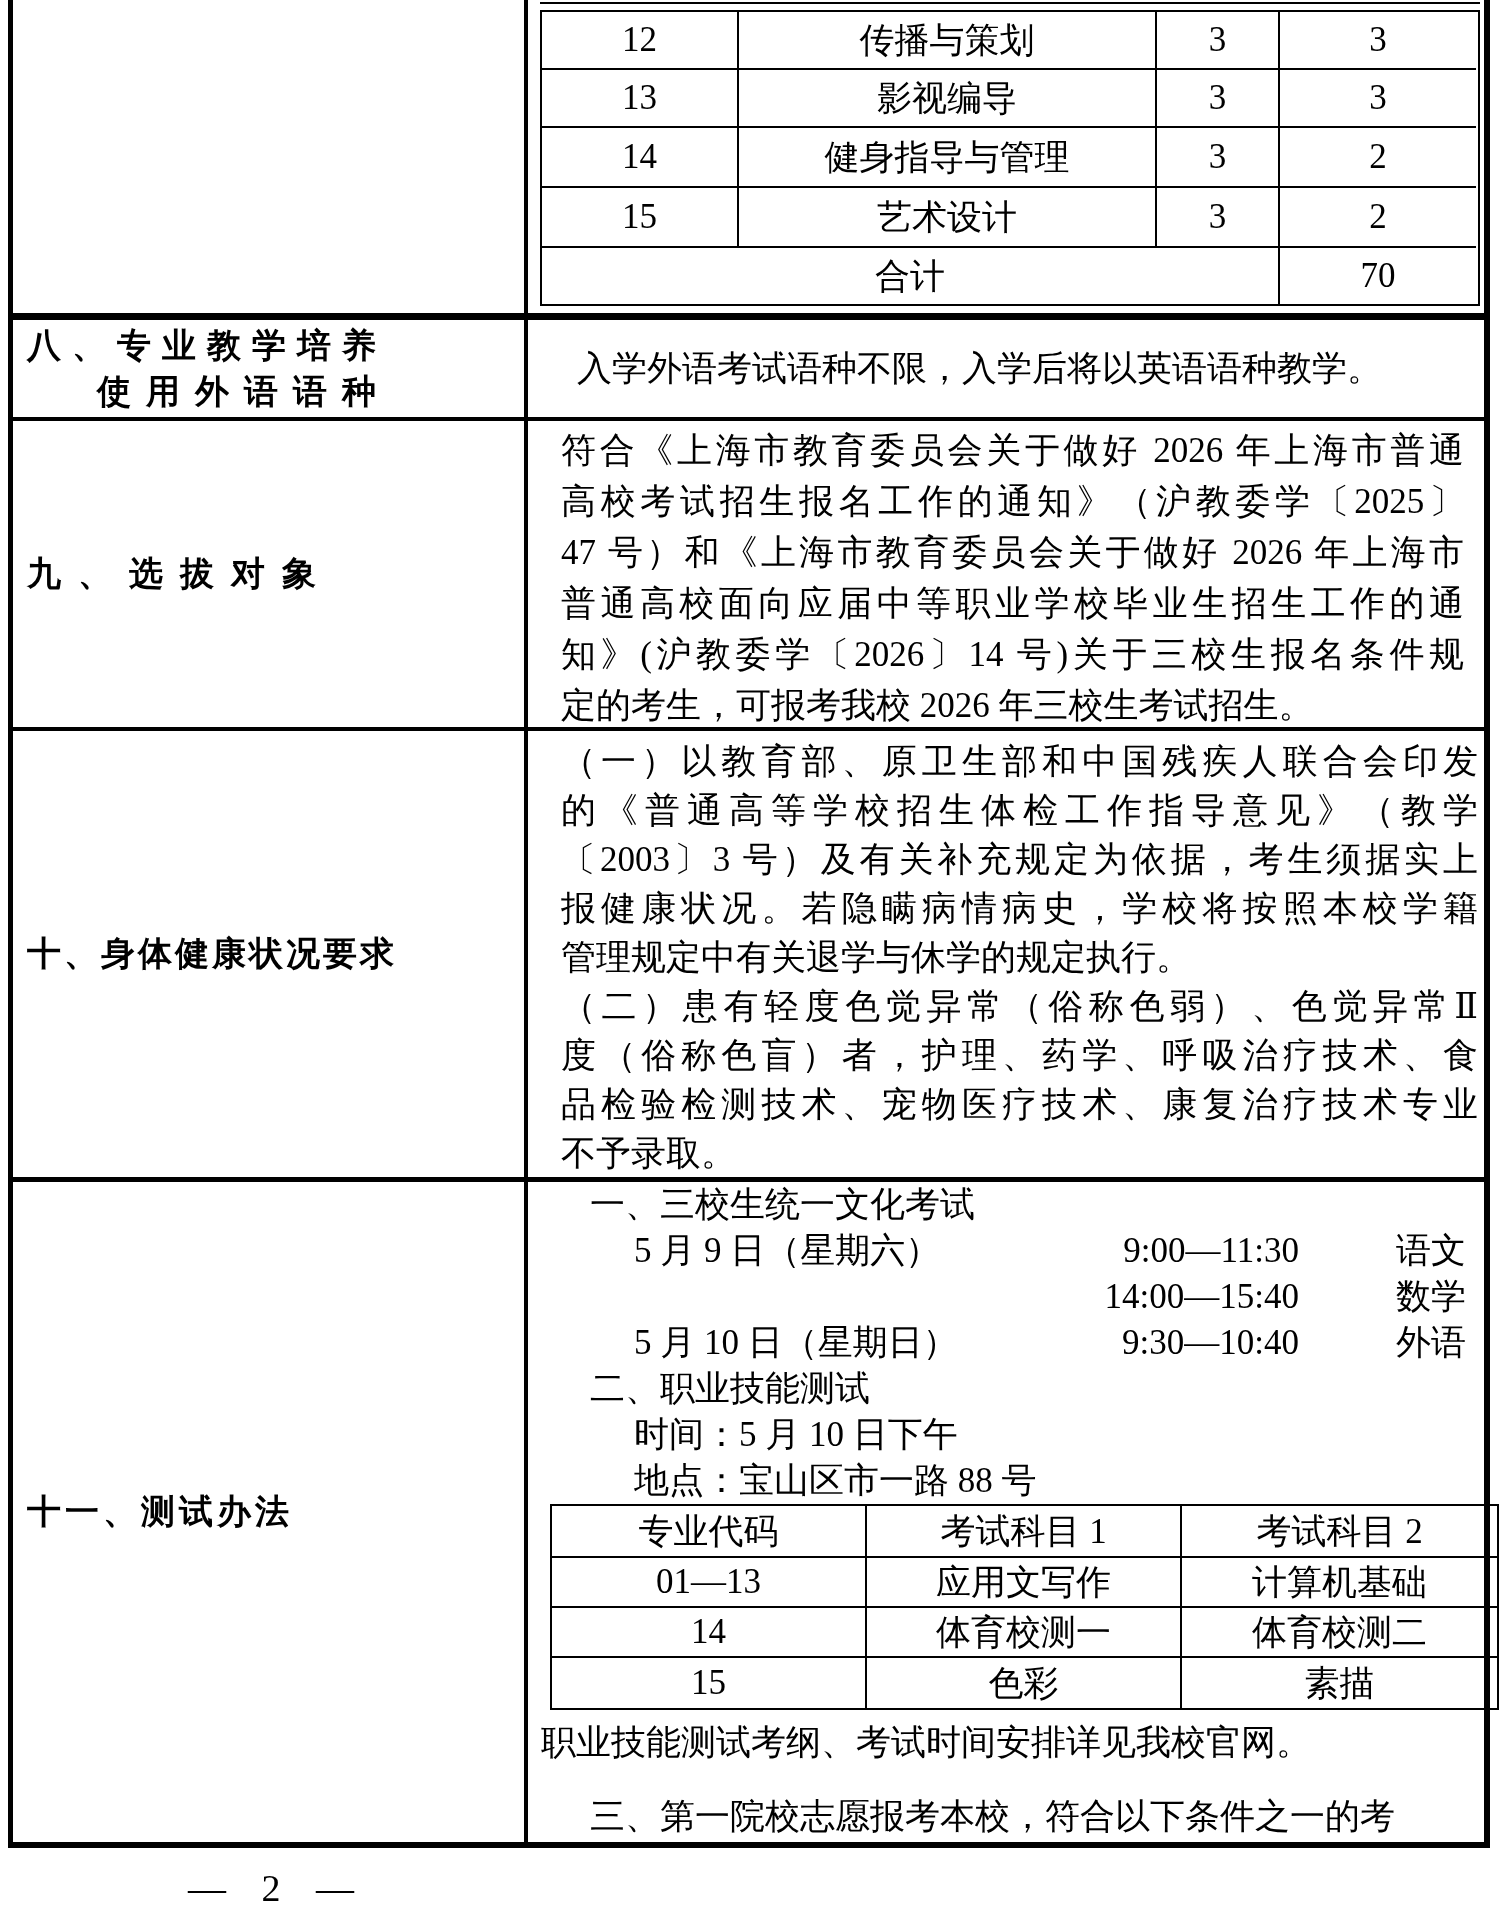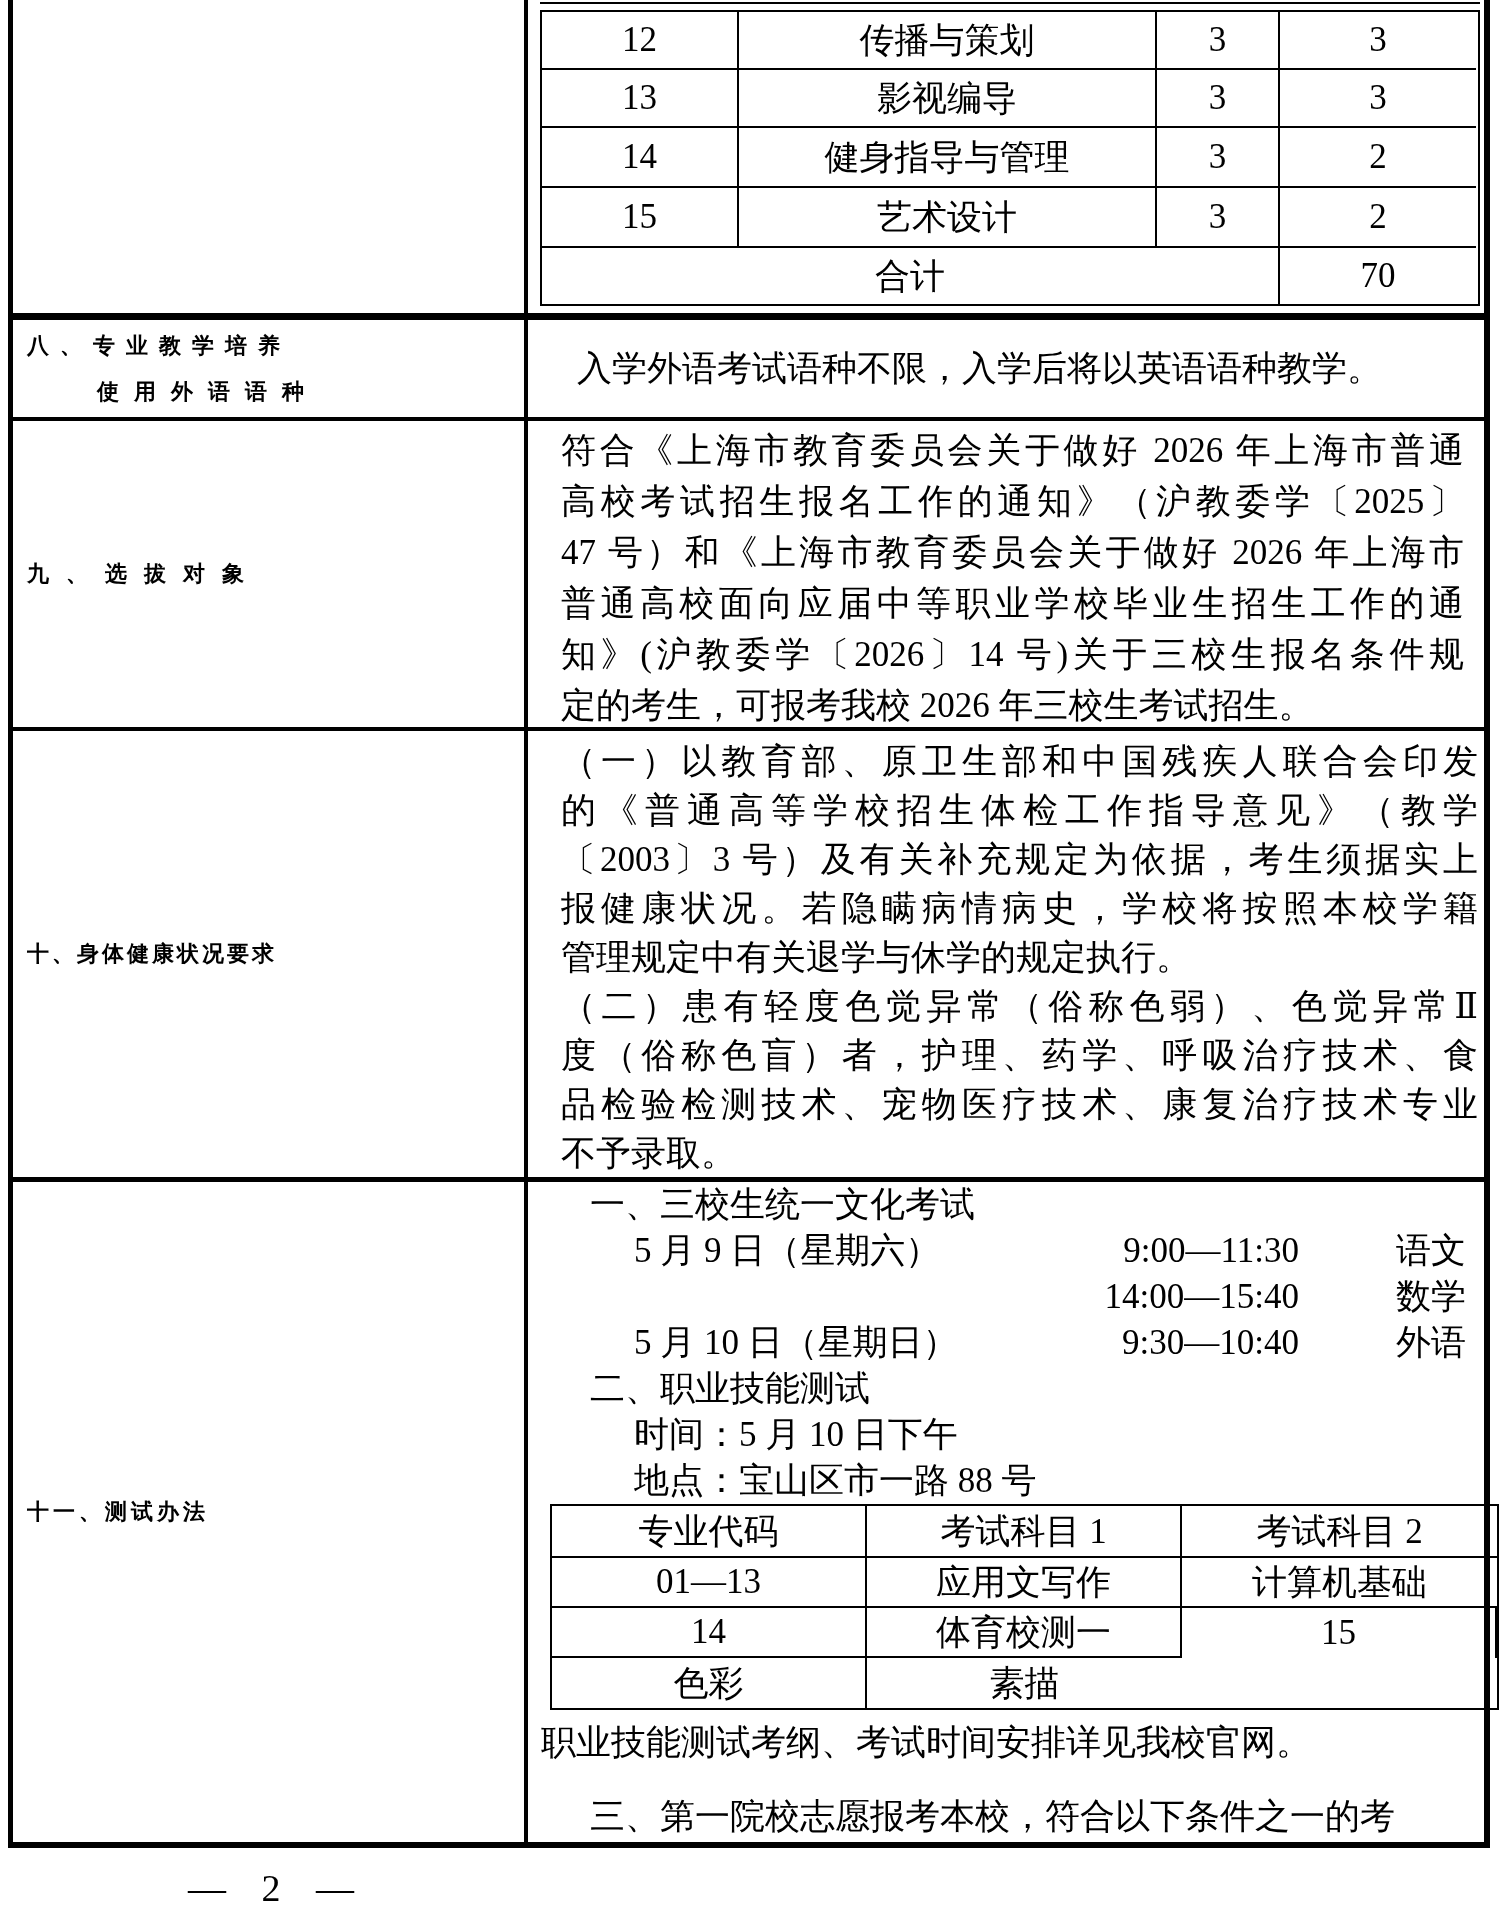--- a/index.html
+++ b/index.html
@@ -16,21 +16,21 @@
   }
   .row { display:flex; min-height:0; }
   .r0  { height:320px; border-bottom:7px solid #000; }
   .r8  { height:101px; border-bottom:4px solid #000; }
   .r9  { height:310px; border-bottom:4px solid #000; }
   .r10 { height:451px; border-bottom:5px solid #000; }
   .r11 { flex:1; }
   .label-cell {
     width:515px; flex:none; border-right:4px solid #000;
     display:flex; flex-direction:column; justify-content:center;
-    padding-left:14px; font-weight:bold; font-size:22px; line-height:46px;
+    padding-left:14px; font-weight:bold; font-size:34px; line-height:46px;
   }
   .content-cell { flex:1; min-width:0; display:flex; flex-direction:column; }
   .center-v { justify-content:center; }
 
   .ls8a { letter-spacing:11px; }
   .ls8b { letter-spacing:15px; margin-left:70px; }
   .ls9  { letter-spacing:17px; }
   .ls10 { letter-spacing:3px; }
   .ls11 { letter-spacing:4px; }
 
@@ -186,20 +186,21 @@
         <div class="ln ind1">地点：宝山区市一路 88 号</div>
         <div class="skill">
             <div class="mc">专业代码</div>
             <div class="mc">考试科目 1</div>
             <div class="mc lastcol">考试科目 2</div>
             <div class="mc">01—13</div>
             <div class="mc">应用文写作</div>
             <div class="mc lastcol">计算机基础</div>
             <div class="mc">14</div>
             <div class="mc">体育校测一</div>
+            <div class="mc lastcol">体育校测二</div>
             <div class="mc lastrow">15</div>
             <div class="mc lastrow">色彩</div>
             <div class="mc lastcol lastrow">素描</div>
           </div>
         <div class="note ind2">职业技能测试考纲、考试时间安排详见我校官网。</div>
         <div class="partial ind0">三、第一院校志愿报考本校，符合以下条件之一的考</div>
       </div>
     </div>
 
   </div>

